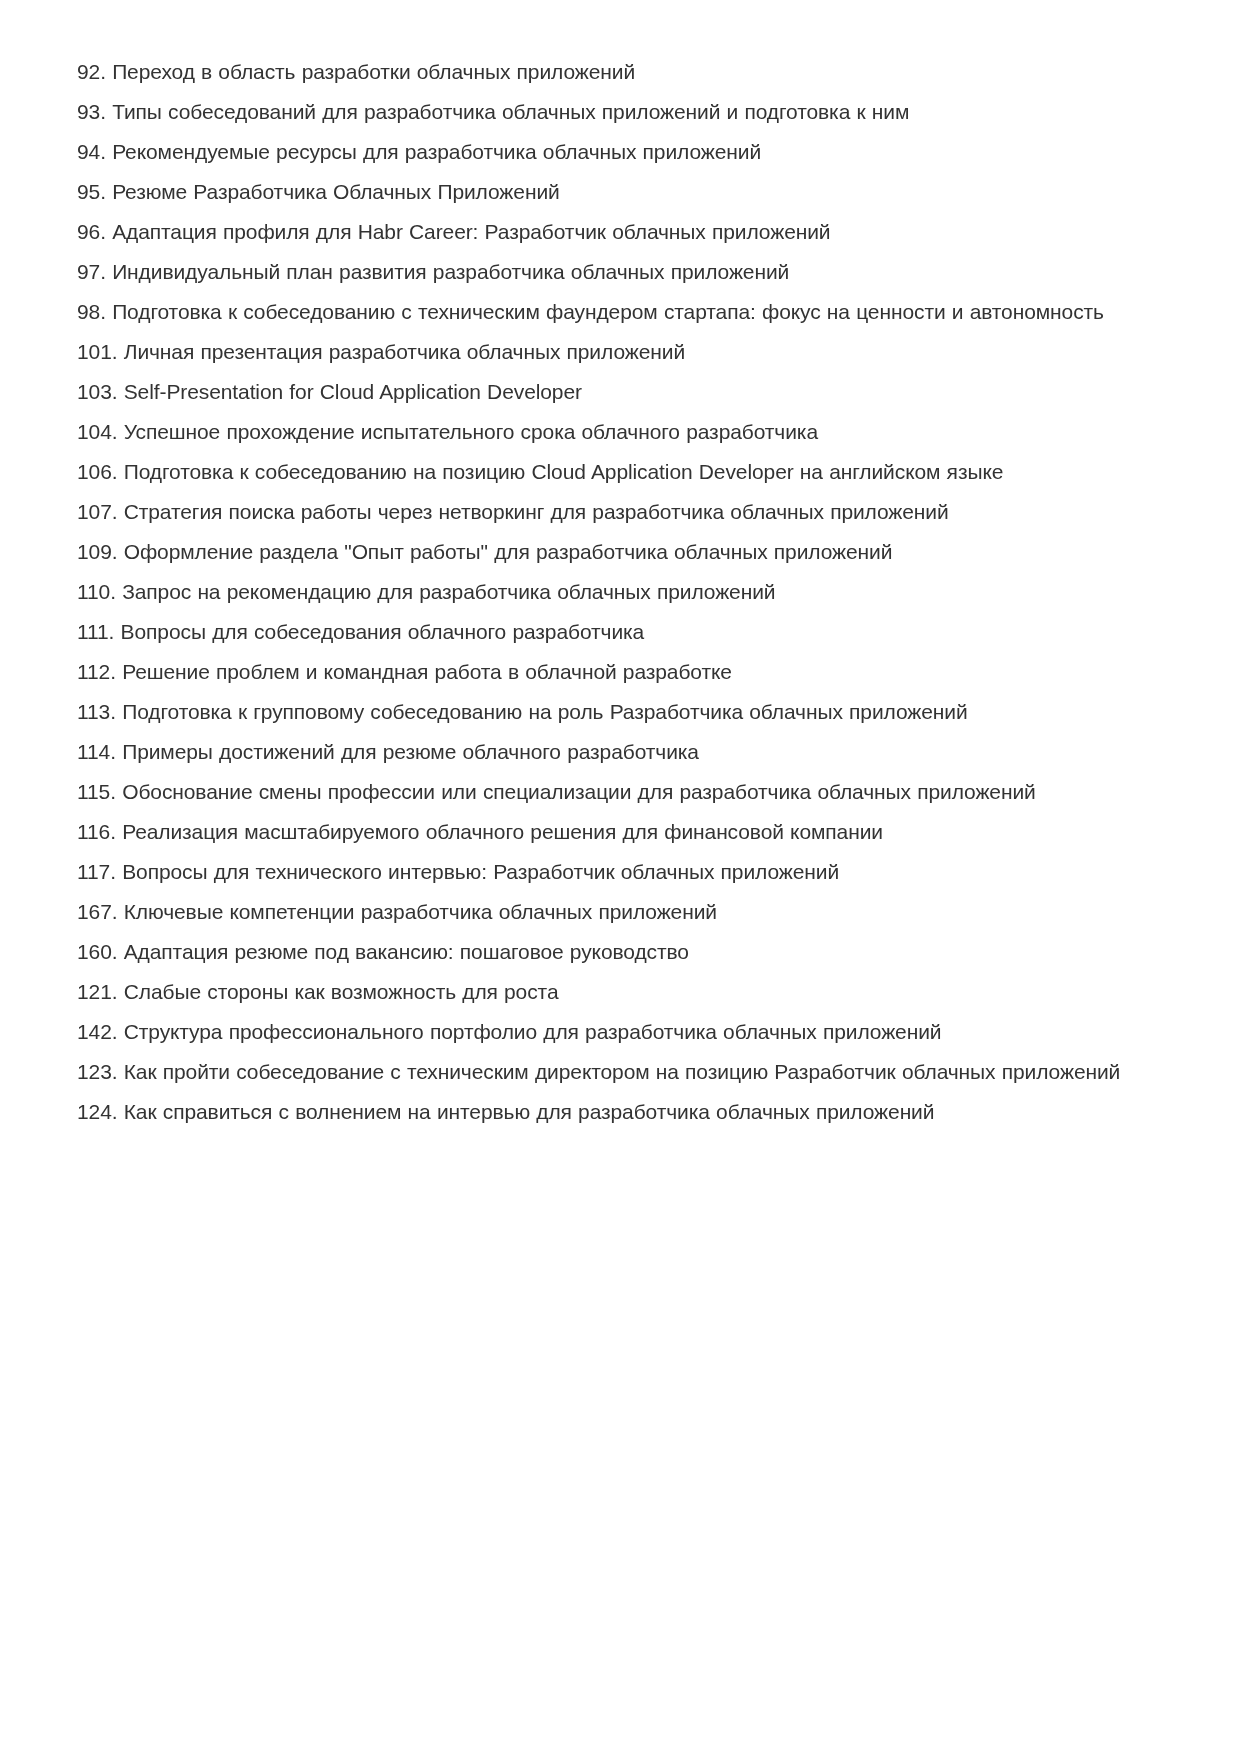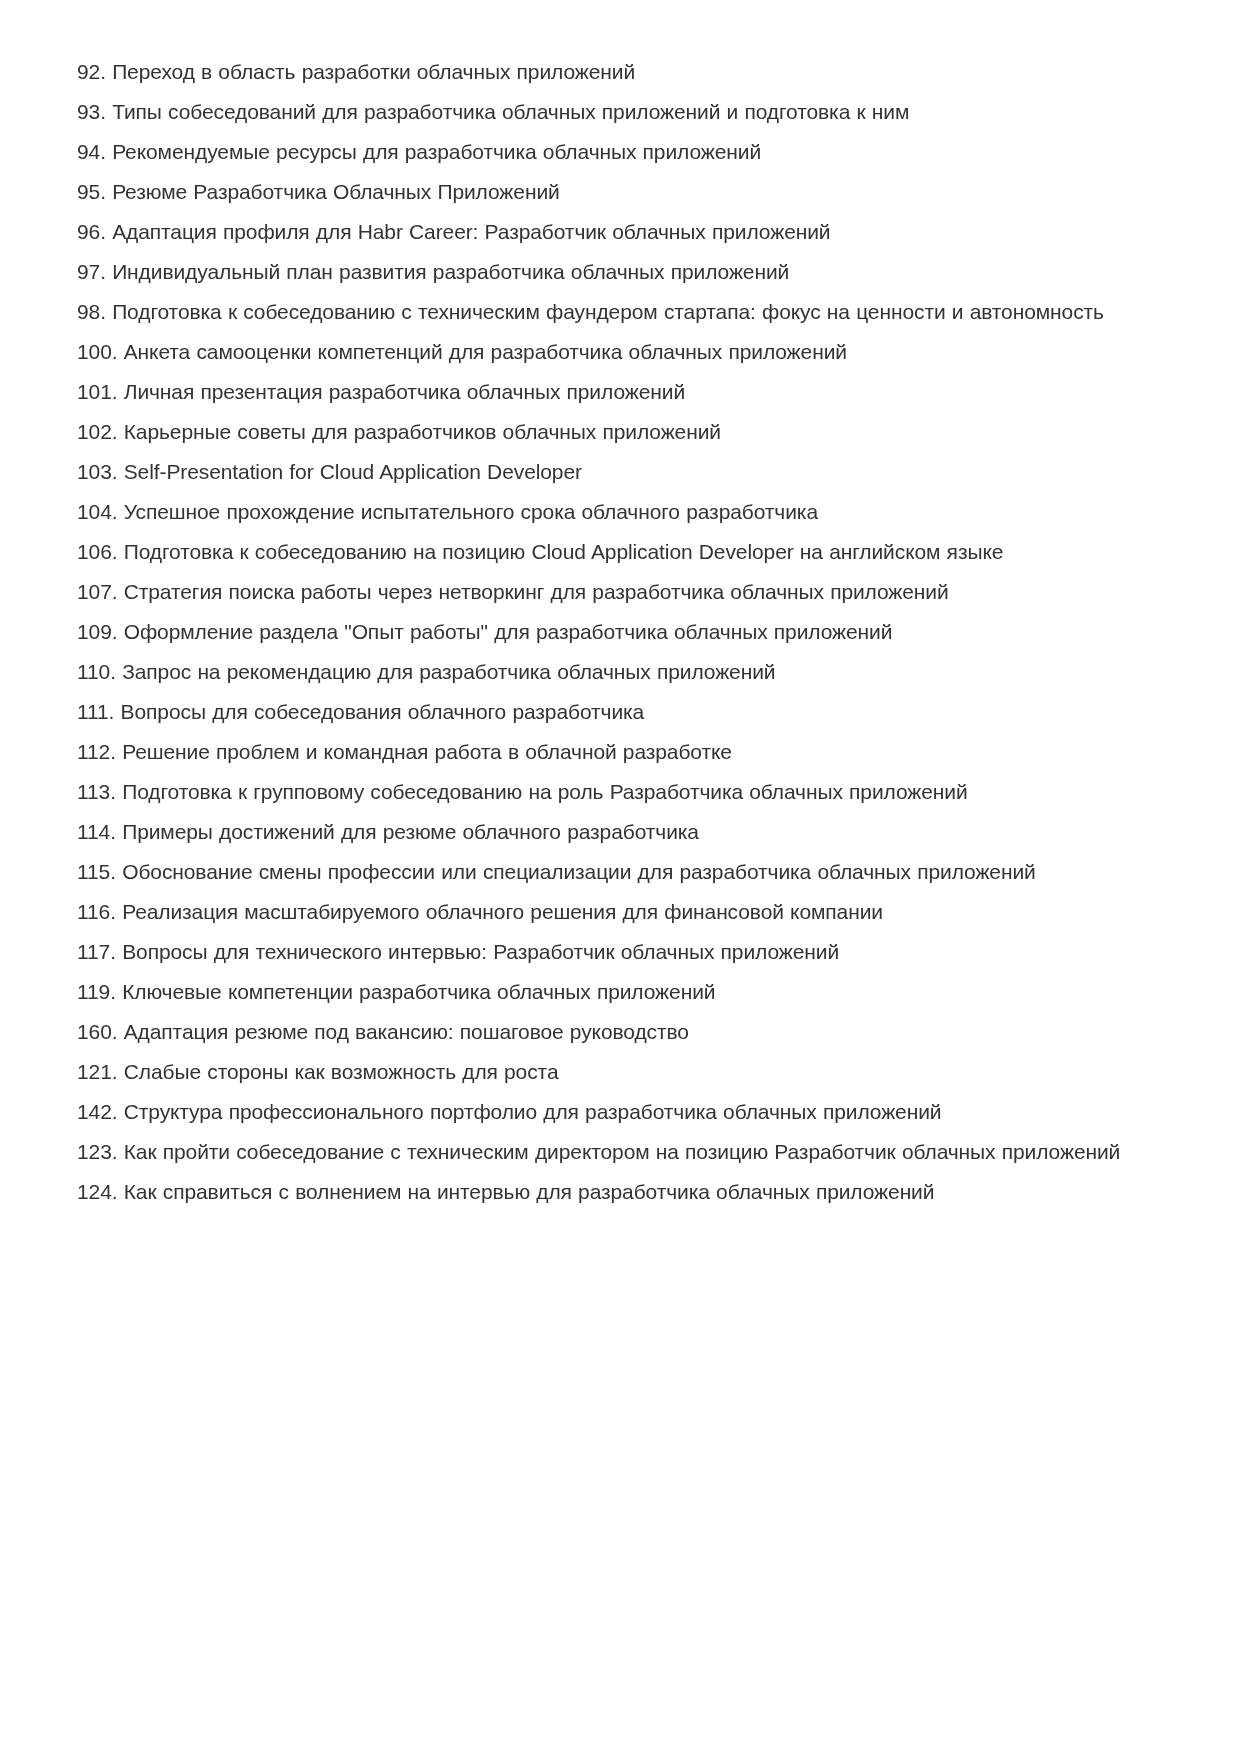--- a/index.html
+++ b/index.html
@@ -37,36 +37,34 @@
 
 <main class="page">
   <section class="numbered-list">
       <p class="list-item">92. Переход в область разработки облачных приложений</p>
       <p class="list-item">93. Типы собеседований для разработчика облачных приложений и подготовка к ним</p>
       <p class="list-item">94. Рекомендуемые ресурсы для разработчика облачных приложений</p>
       <p class="list-item">95. Резюме Разработчика Облачных Приложений</p>
       <p class="list-item">96. Адаптация профиля для Habr Career: Разработчик облачных приложений</p>
       <p class="list-item">97. Индивидуальный план развития разработчика облачных приложений</p>
       <p class="list-item">98. Подготовка к собеседованию с техническим фаундером стартапа: фокус на ценности и автономность</p>
-      <p class="list-item">100. Анкета самооценки компетенций для разработчика облачных приложений</p>
       <p class="list-item">101. Личная презентация разработчика облачных приложений</p>
-      <p class="list-item">102. Карьерные советы для разработчиков облачных приложений</p>
       <p class="list-item">103. Self-Presentation for Cloud Application Developer</p>
       <p class="list-item">104. Успешное прохождение испытательного срока облачного разработчика</p>
       <p class="list-item">106. Подготовка к собеседованию на позицию Cloud Application Developer на английском языке</p>
       <p class="list-item">107. Стратегия поиска работы через нетворкинг для разработчика облачных приложений</p>
       <p class="list-item">109. Оформление раздела "Опыт работы" для разработчика облачных приложений</p>
       <p class="list-item">110. Запрос на рекомендацию для разработчика облачных приложений</p>
       <p class="list-item">111. Вопросы для собеседования облачного разработчика</p>
       <p class="list-item">112. Решение проблем и командная работа в облачной разработке</p>
       <p class="list-item">113. Подготовка к групповому собеседованию на роль Разработчика облачных приложений</p>
       <p class="list-item">114. Примеры достижений для резюме облачного разработчика</p>
       <p class="list-item">115. Обоснование смены профессии или специализации для разработчика облачных приложений</p>
       <p class="list-item">116. Реализация масштабируемого облачного решения для финансовой компании</p>
       <p class="list-item">117. Вопросы для технического интервью: Разработчик облачных приложений</p>
-      <p class="list-item">119. Ключевые компетенции разработчика облачных приложений</p>
+      <p class="list-item">167. Ключевые компетенции разработчика облачных приложений</p>
       <p class="list-item">160. Адаптация резюме под вакансию: пошаговое руководство</p>
       <p class="list-item">121. Слабые стороны как возможность для роста</p>
       <p class="list-item">142. Структура профессионального портфолио для разработчика облачных приложений</p>
       <p class="list-item">123. Как пройти собеседование с техническим директором на позицию Разработчик облачных приложений</p>
       <p class="list-item">124. Как справиться с волнением на интервью для разработчика облачных приложений</p>
     </section>
 </main>
 
 </body></html>

